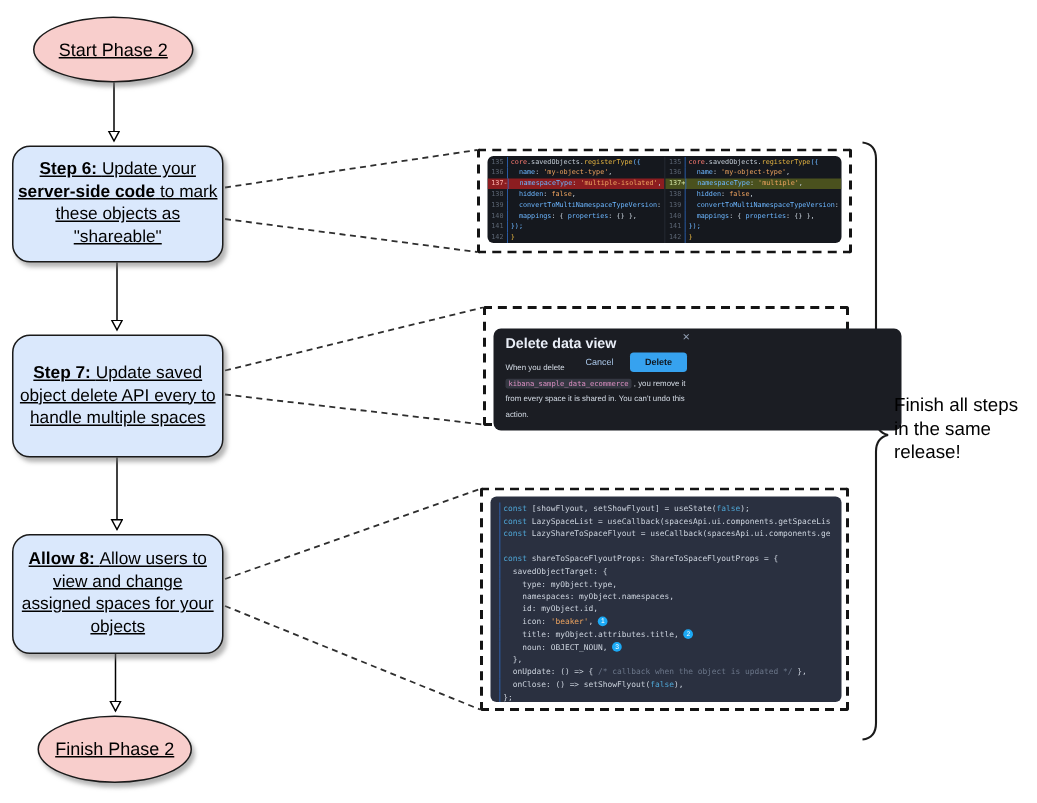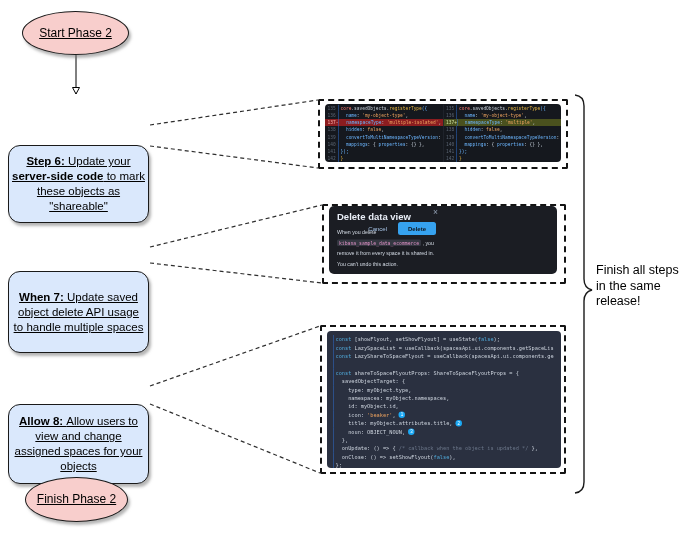--- a/index.html
+++ b/index.html
@@ -10,21 +10,21 @@
   }
   #wires { position:absolute; left:0; top:0; width:691px; height:535px; }
 
   
   .node {
     position:absolute; display:flex; align-items:center; justify-content:center;
     text-align:center; font-size:11.5px; line-height:15px;
     border:1px solid #1a1a1a; box-shadow:2px 3px 3px rgba(120,120,120,0.55);text-decoration:underline;
   }
   .ellipse { background:#f8cecc; border-radius:50%; font-size:12px; }
-  .stepbox { background:#dae8fc; border-radius:12px; padding:2px 3px;margin-top:48px; }
+  .stepbox { background:#dae8fc; border-radius:12px; padding:2px 3px; }
 
   
   .frame { position:absolute; border:2px dashed #141414; border-radius:2px; }
 
   
   .shot { position:absolute; overflow:hidden; }
   .scale2 { position:absolute; left:0; top:0; width:200%; height:200%;
             transform:scale(.5); transform-origin:0 0; }
 
   
@@ -107,42 +107,42 @@
 
   <div class="node ellipse" style="left:22px; top:11px; width:107px; height:44px;">
     <span>Start Phase 2</span>
   </div>
 
   <div class="node stepbox" style="left:8px; top:97px; width:141px; height:78px;">
     <span><b>Step 6: </b><span>Update your </span><b>server-side code</b><span> to mark these objects as "shareable"</span></span>
   </div>
 
   <div class="node stepbox" style="left:8px; top:223px; width:141px; height:82px;">
-    <span><b>When 7: </b><span>Update saved object delete API usage to handle multiple spaces</span></span>
+    <span><b>Step 7: </b><span>Update saved object delete API every to handle multiple spaces</span></span>
   </div>
 
   <div class="node stepbox" style="left:8px; top:356px; width:141px; height:80px;">
     <span><b>Allow 8: </b><span>Allow users to view and change assigned spaces for your objects</span></span>
   </div>
 
   <div class="node ellipse" style="left:25px; top:477px; width:103px; height:45px;">
     <span>Finish Phase 2</span>
   </div>
 
   <div class="frame" style="left:318px; top:99px; width:250px; height:70px;">
     <div class="shot diff" style="left:5px; top:3px; width:236px; height:58px;">
       <div class="scale2 diff-inner">
         <div class="pane"><div class="cl"><span class="ln">135</span><span class="ct"><span class="tok-r">core</span><span class="tok-p">.savedObjects.</span><span class="tok-y">registerType</span><span class="tok-b">({</span></span></div><div class="cl"><span class="ln">136</span><span class="ct"><span class="tok-p">  </span><span class="tok-b">name</span><span class="tok-p">: </span><span class="tok-s">'my-object-type'</span><span class="tok-p">,</span></span></div><div class="cl del"><span class="ln">137-</span><span class="ct"><span class="tok-p">  </span><span class="tok-b">namespaceType</span><span class="tok-p">: </span><span class="tok-s">'multiple-isolated'</span><span class="tok-p">,</span></span></div><div class="cl"><span class="ln">138</span><span class="ct"><span class="tok-p">  </span><span class="tok-b">hidden</span><span class="tok-p">: </span><span class="tok-s">false</span><span class="tok-p">,</span></span></div><div class="cl"><span class="ln">139</span><span class="ct"><span class="tok-p">  </span><span class="tok-b">convertToMultiNamespaceTypeVersion</span><span class="tok-p">: </span></span></div><div class="cl"><span class="ln">140</span><span class="ct"><span class="tok-p">  </span><span class="tok-b">mappings</span><span class="tok-p">: { </span><span class="tok-b">properties</span><span class="tok-p">: {} },</span></span></div><div class="cl"><span class="ln">141</span><span class="ct"><span class="tok-b">});</span></span></div><div class="cl"><span class="ln">142</span><span class="ct"><span class="tok-y">}</span></span></div></div>
         <div class="pane"><div class="cl"><span class="ln">135</span><span class="ct"><span class="tok-r">core</span><span class="tok-p">.savedObjects.</span><span class="tok-y">registerType</span><span class="tok-b">({</span></span></div><div class="cl"><span class="ln">136</span><span class="ct"><span class="tok-p">  </span><span class="tok-b">name</span><span class="tok-p">: </span><span class="tok-s">'my-object-type'</span><span class="tok-p">,</span></span></div><div class="cl add"><span class="ln">137+</span><span class="ct"><span class="tok-p">  </span><span class="tok-b">namespaceType</span><span class="tok-p">: </span><span class="tok-s">'multiple'</span><span class="tok-p">,</span></span></div><div class="cl"><span class="ln">138</span><span class="ct"><span class="tok-p">  </span><span class="tok-b">hidden</span><span class="tok-p">: </span><span class="tok-s">false</span><span class="tok-p">,</span></span></div><div class="cl"><span class="ln">139</span><span class="ct"><span class="tok-p">  </span><span class="tok-b">convertToMultiNamespaceTypeVersion</span><span class="tok-p">: </span></span></div><div class="cl"><span class="ln">140</span><span class="ct"><span class="tok-p">  </span><span class="tok-b">mappings</span><span class="tok-p">: { </span><span class="tok-b">properties</span><span class="tok-p">: {} },</span></span></div><div class="cl"><span class="ln">141</span><span class="ct"><span class="tok-b">});</span></span></div><div class="cl"><span class="ln">142</span><span class="ct"><span class="tok-y">}</span></span></div></div>
       </div>
     </div>
   </div>
 
   <div class="frame" style="left:322px; top:204px; width:244px; height:80px;">
-    <div class="shot modal" style="left:5px; top:0; width:228px; height:68px;">
+    <div class="shot modal" style="left:5px; top:13px; width:272px; height:68px;">
       <div class="scale2 modal-inner">
         <div class="modal-title">Delete data view</div>
         <div class="modal-close">×</div>
         <div class="modal-body"><span>When you delete </span><span class="inline-code">kibana_sample_data_ecommerce</span><span> , you remove it from every space it is shared in. You can't undo this action.</span></div>
         <div class="modal-actions">
           <span class="btn-cancel">Cancel</span>
           <span class="btn-delete">Delete</span>
         </div>
       </div>
     </div>

